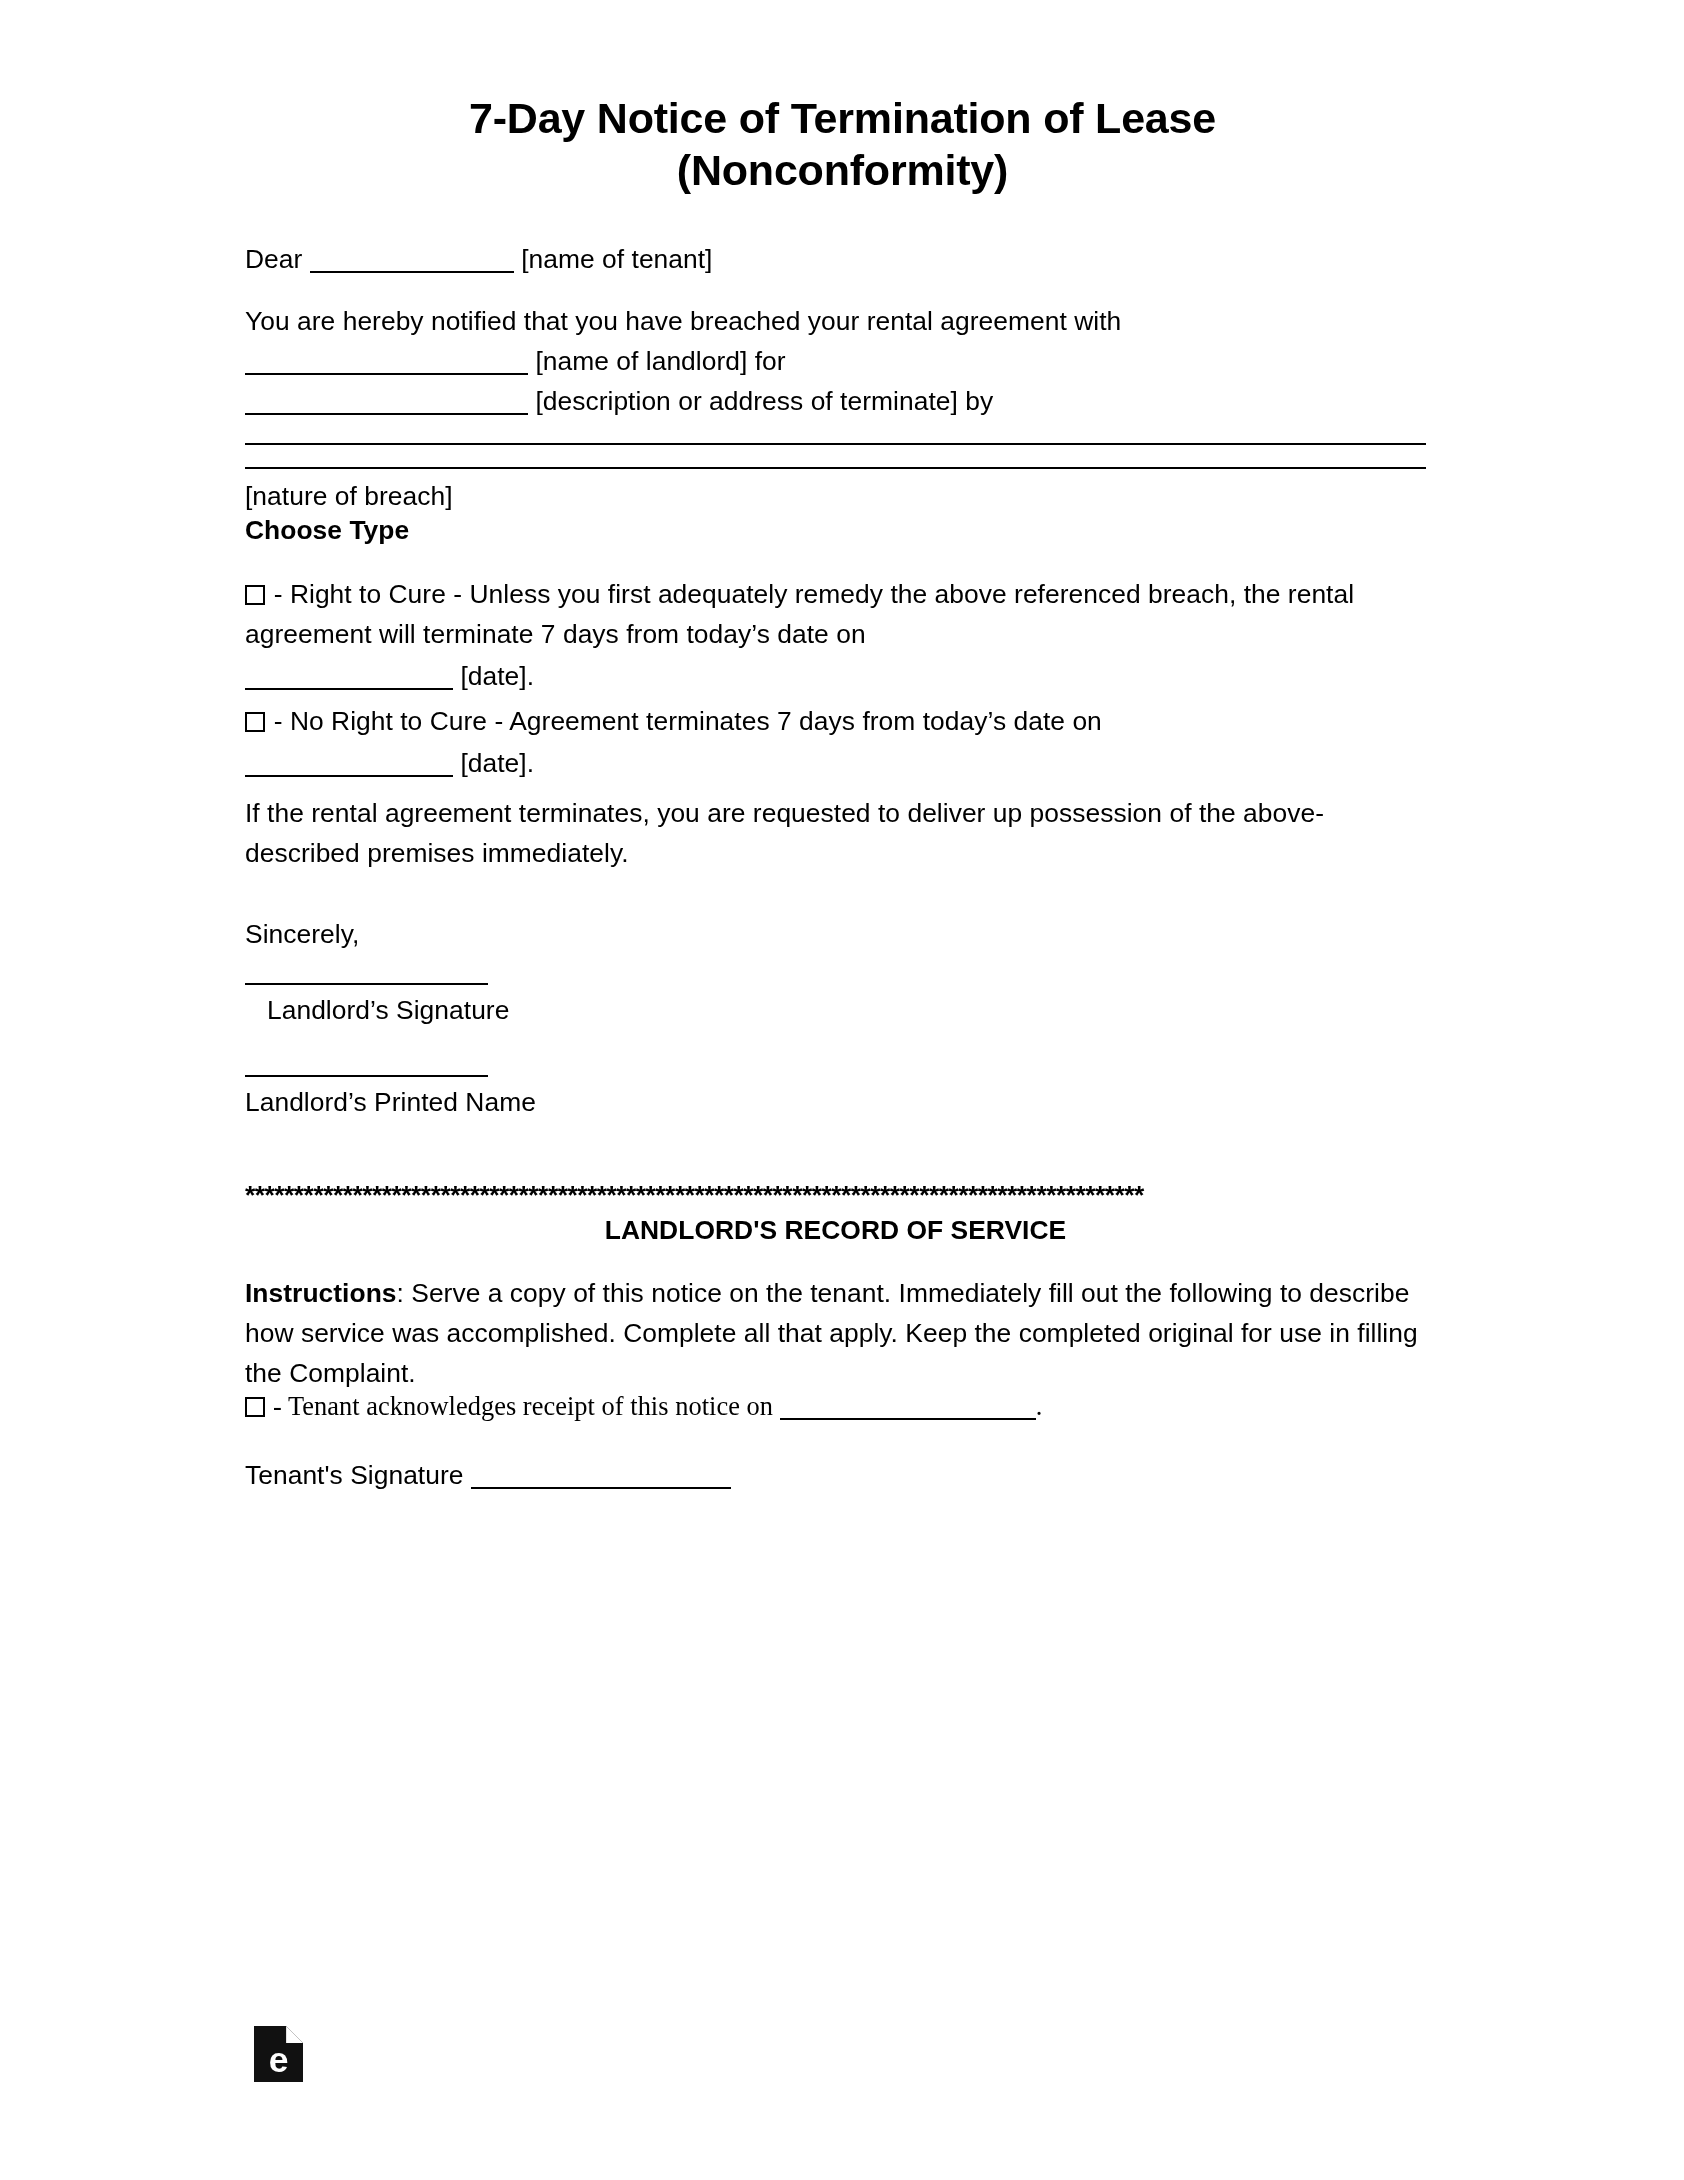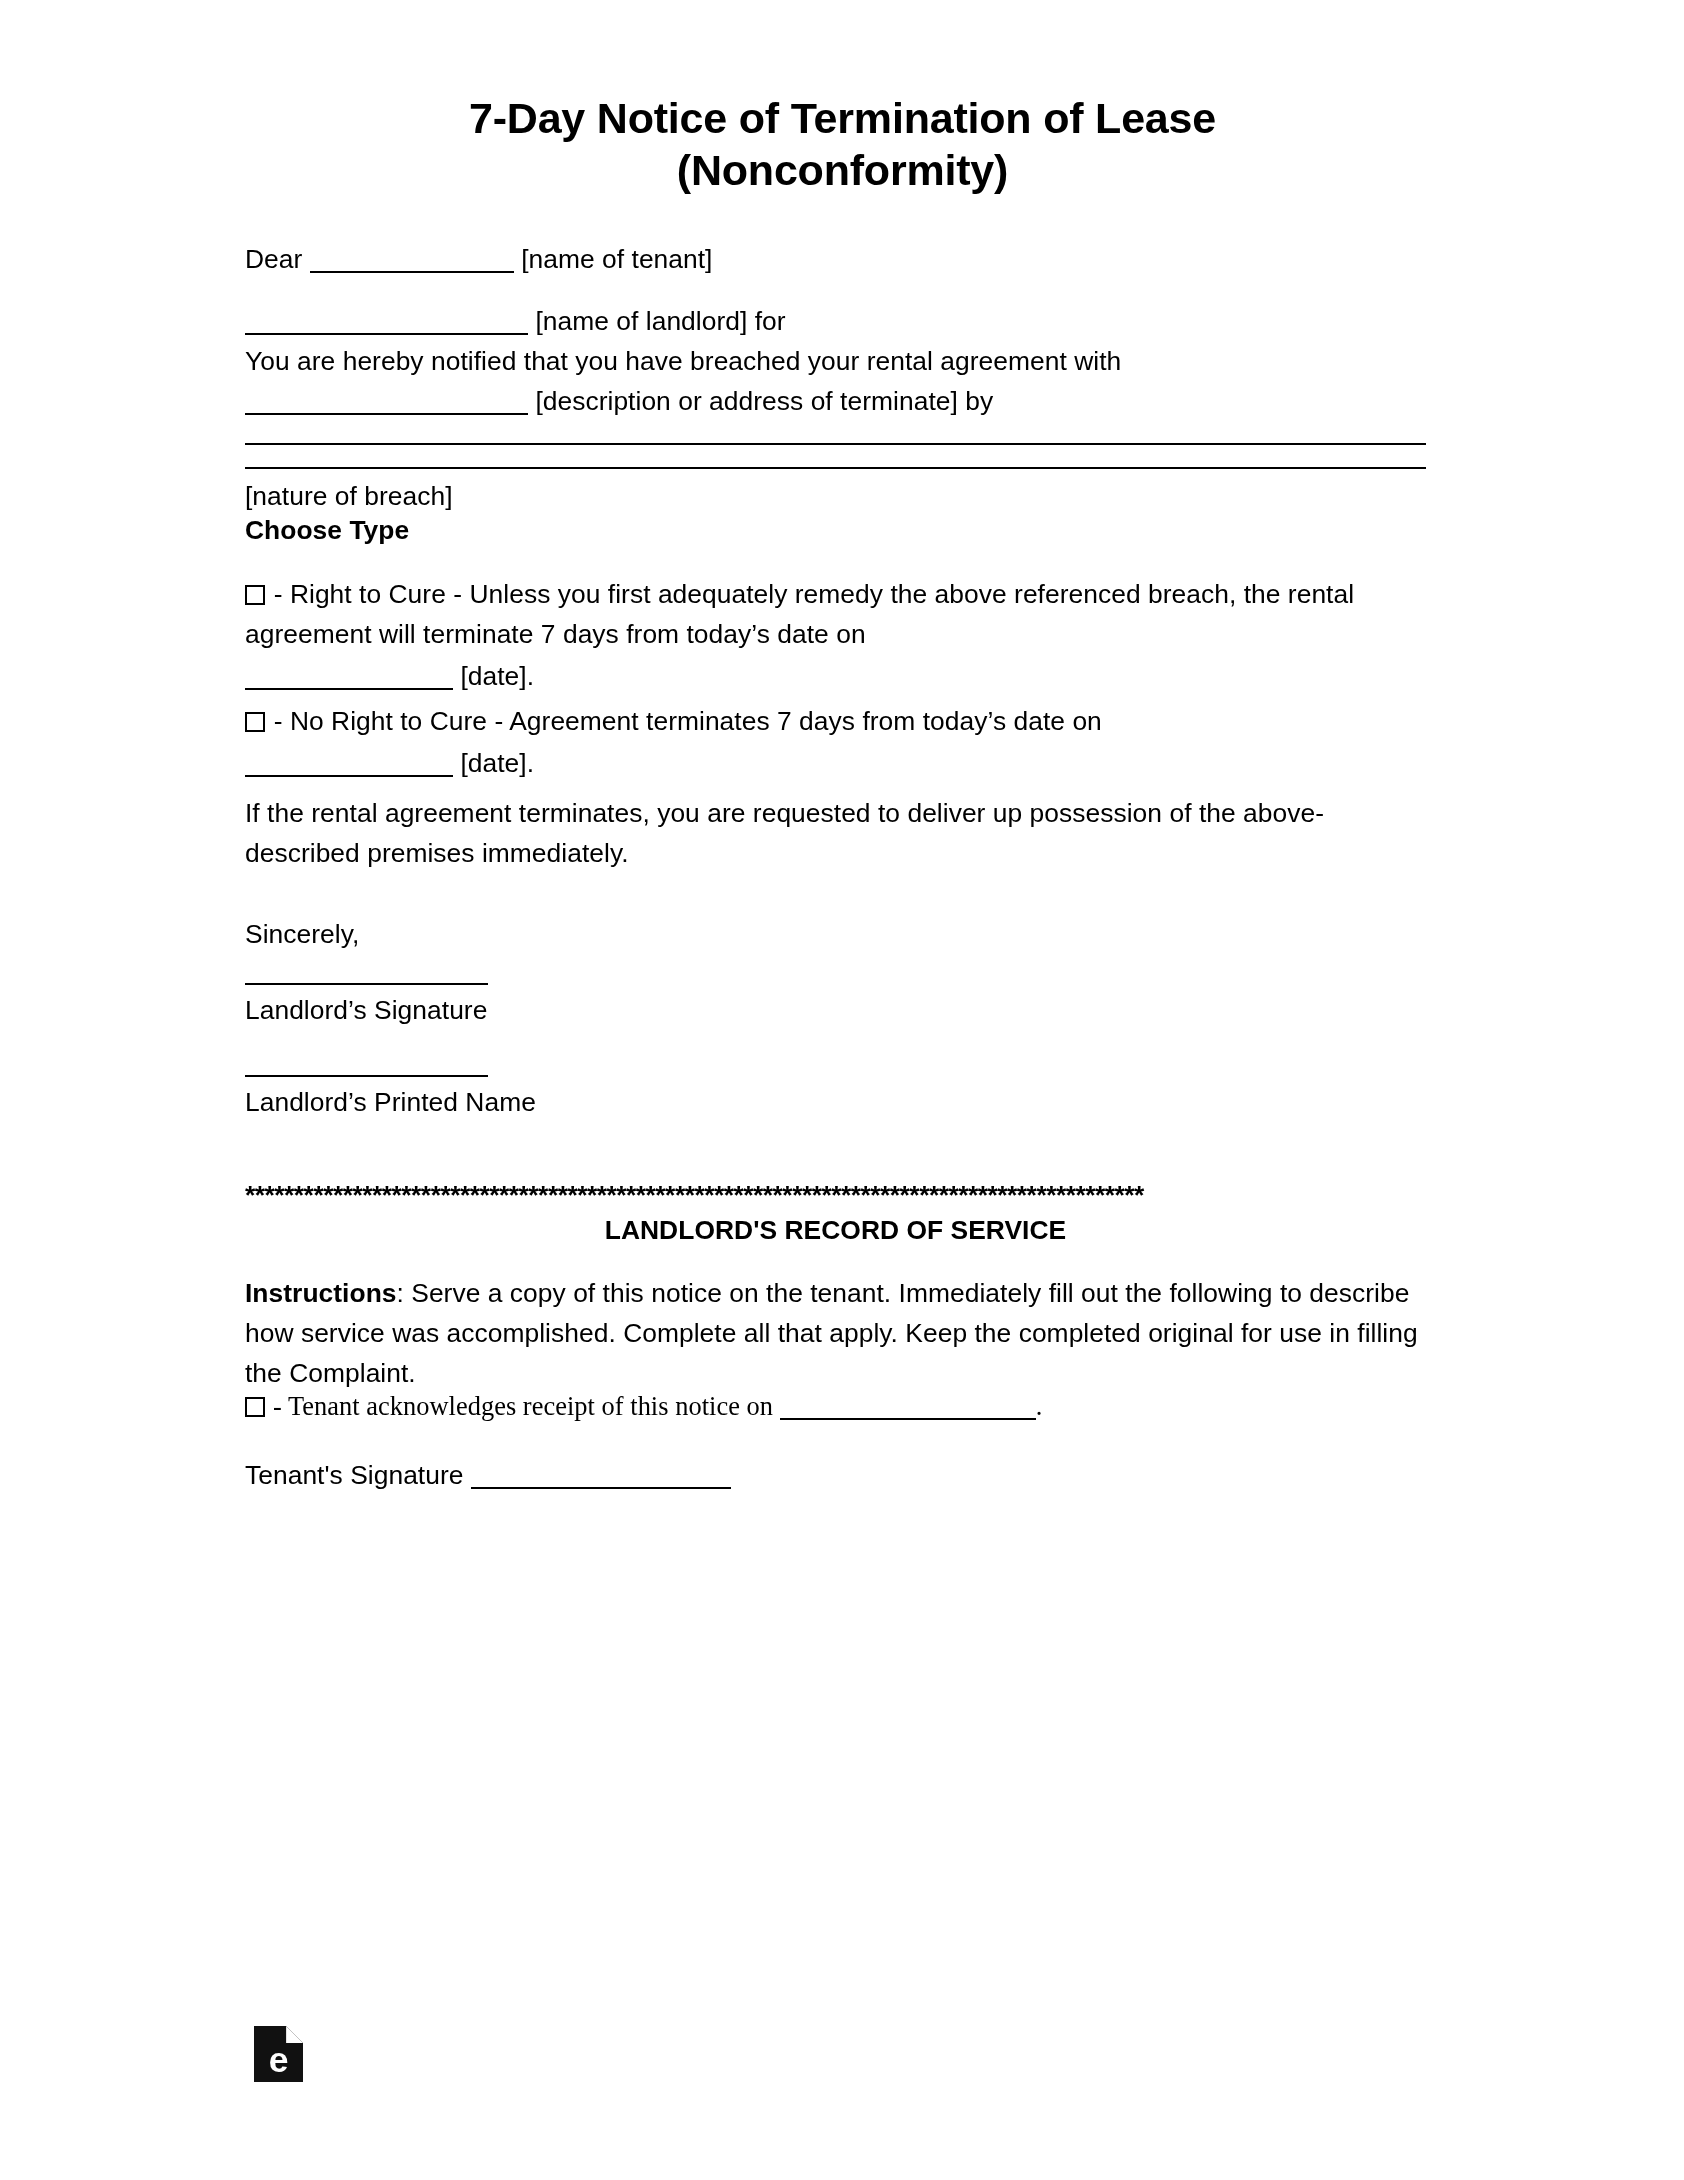--- a/index.html
+++ b/index.html
@@ -118,25 +118,25 @@
 
   <div class="body-wrap">
 
     <div class="pos blk" style="top:239px;">
       <span>Dear</span>
       <span class="rule rule-tenant"></span>
       <span>[name of tenant]</span>
     </div>
 
     <div class="pos blk" style="top:301px;">
+      <div>You are hereby notified that you have breached your rental agreement with</div>
       <div>
         <span class="rule rule-landlord"></span>
         <span>[name of landlord]  for</span>
       </div>
-      <div>You are hereby notified that you have breached your rental agreement with</div>
       <div>
         <span class="rule rule-premises"></span>
         <span>[description or address of terminate] by</span>
       </div>
       <span class="rule rule-full"></span>
       <span class="rule rule-full"></span>
       <div style="margin-top:6.8px;">[nature of breach]</div>
     </div>
 
     <div class="pos blk bold" style="top:510px;">Choose Type</div>
@@ -164,21 +164,21 @@
         <span>[date].</span>
       </div>
     </div>
 
     <div class="pos blk" style="top:793px;">If the rental agreement terminates, you are requested to deliver up possession of the above-described premises immediately.</div>
 
     <div class="pos blk" style="top:914px;">Sincerely,</div>
 
     <div class="pos blk" style="top:983px;">
       <span class="rule rule-sign"></span>
-      <div style="margin-top:5.1px;">Landlord’s Signature</div>
+      <div style="margin-top:5.1px;margin-left:22px;">Landlord’s Signature</div>
     </div>
 
     <div class="pos blk" style="top:1075px;">
       <span class="rule rule-sign"></span>
       <div style="margin-top:5.1px;">Landlord’s Printed Name</div>
     </div>
 
     <div class="pos stars" style="top:1182px;">********************************************************************************************</div>
 
     <div class="pos blk centered" style="top:1210px;">LANDLORD'S RECORD OF SERVICE</div>

